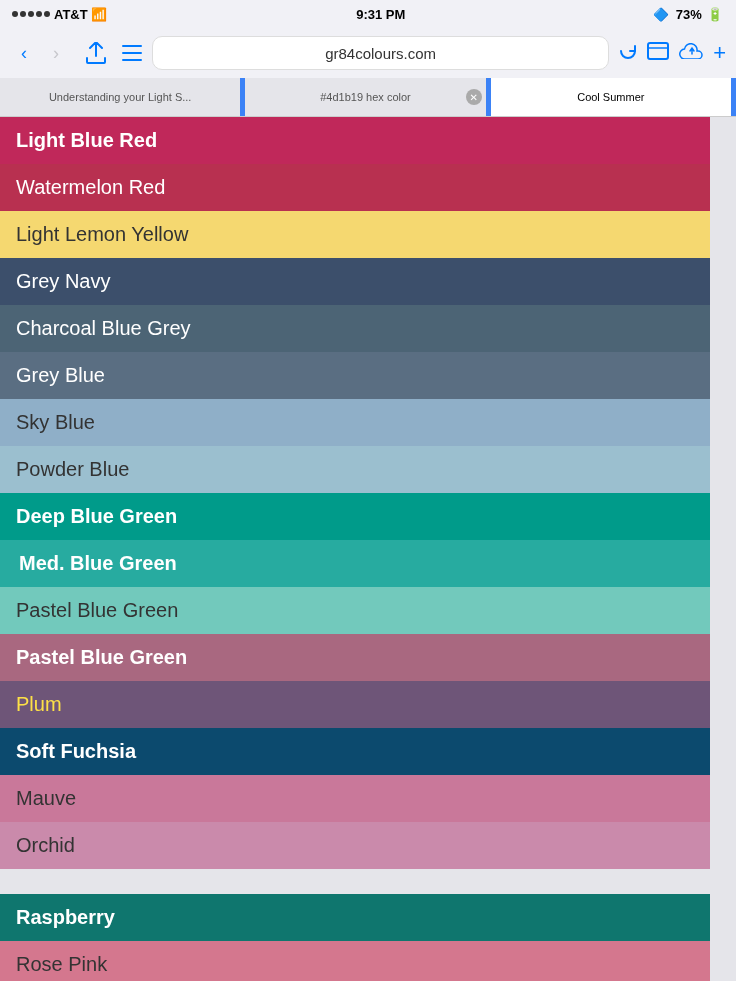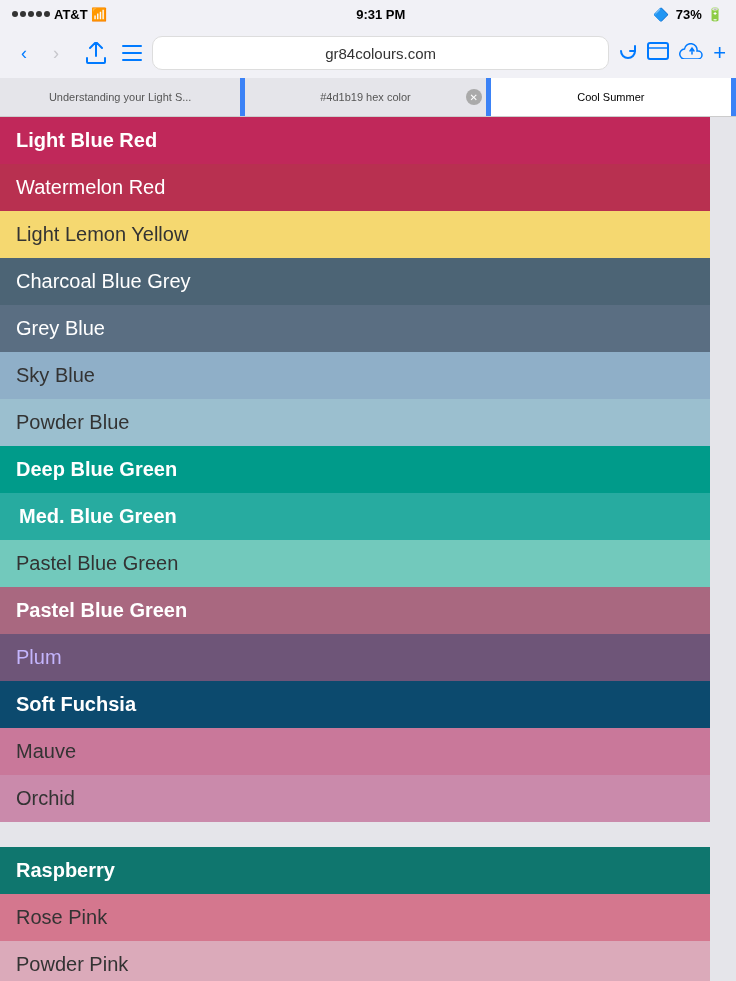--- a/index.html
+++ b/index.html
@@ -205,20 +205,23 @@
 <div class="color-list" id="color-list">
 <div class="color-row bold-text" style="background-color: rgb(192, 40, 90);">
       <span style="color: white;">Light Blue Red</span>
     </div>
     <div class="color-row" style="background-color: rgb(184, 48, 80);">
       <span style="color: white;">Watermelon Red</span>
     </div>
     <div class="color-row dark-text" style="background-color: rgb(245, 216, 112);">
       <span style="color: rgb(51, 51, 51);">Light Lemon Yellow</span>
     </div>
+    <div class="color-row" style="background-color: rgb(60, 79, 107);">
+      <span style="color: white;">Grey Navy</span>
+    </div>
     <div class="color-row" style="background-color: rgb(76, 100, 117);">
       <span style="color: white;">Charcoal Blue Grey</span>
     </div>
     <div class="color-row" style="background-color: rgb(90, 110, 130);">
       <span style="color: white;">Grey Blue</span>
     </div>
     <div class="color-row dark-text" style="background-color: rgb(143, 175, 200);">
       <span style="color: rgb(51, 51, 51);">Sky Blue</span>
     </div>
     <div class="color-row dark-text" style="background-color: rgb(155, 191, 207);">
@@ -230,21 +233,21 @@
     <div class="color-row bold-text" style="background-color: rgb(39, 171, 160); padding-left: 19px;">
       <span style="color: white;">Med. Blue Green</span>
     </div>
     <div class="color-row dark-text" style="background-color: rgb(114, 201, 188);">
       <span style="color: rgb(51, 51, 51);">Pastel Blue Green</span>
     </div>
     <div class="color-row bold-text" style="background-color: rgb(169, 104, 128);">
       <span style="color: white;">Pastel Blue Green</span>
     </div>
     <div class="color-row" style="background-color: rgb(110, 85, 120);">
-      <span style="color: #c4b5fd;">Plum</span>
+      <span style="color: #fde047;">Plum</span>
     </div>
     <div class="color-row bold-text" style="background-color: #0c4a6e;">
       <span style="color: white;">Soft Fuchsia</span>
     </div>
     <div class="color-row dark-text" style="background-color: rgb(201, 120, 154);">
       <span style="color: rgb(51, 51, 51);">Mauve</span>
     </div>
     <div class="color-row dark-text" style="background-color: rgb(202, 138, 171);">
       <span style="color: rgb(51, 51, 51);">Orchid</span>
     </div>

